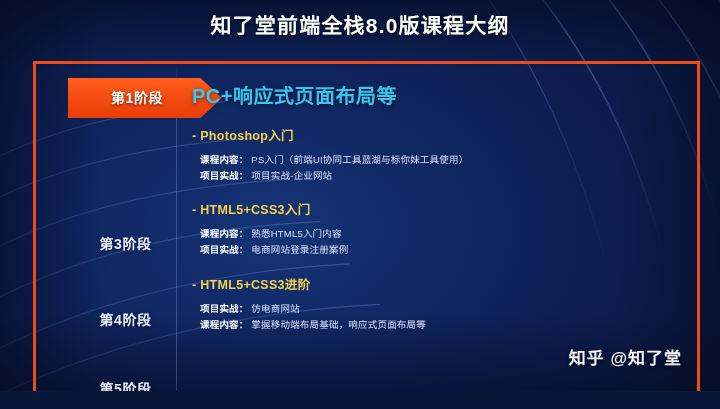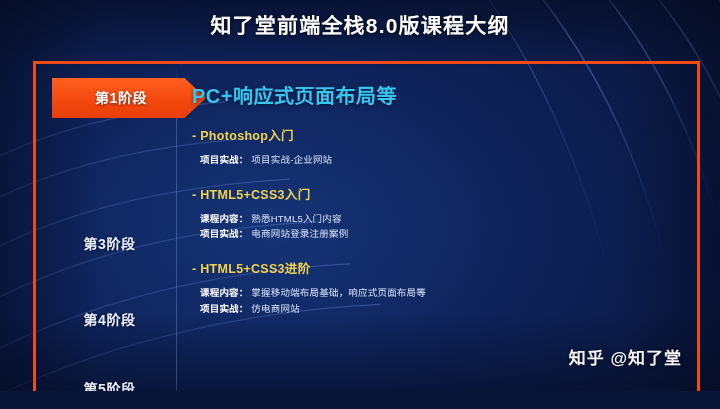--- a/index.html
+++ b/index.html
@@ -67,21 +67,21 @@
     height: 348px;
     border: 3px solid #f04a16;
     border-bottom: none;
     box-sizing: border-box;
     z-index: 3;
   }
 
   
   #stage-col {
     position: absolute;
-    left: 36px;
+    left: 52px;
     top: 64px;
     width: 147px;
     height: 345px;
     z-index: 5;
   }
   #stage-divider {
     position: absolute;
     left: 176px;
     top: 64px;
     width: 1px;
@@ -230,46 +230,50 @@
     <div class="stage s5">第5阶段</div>
   </div>
 
   <div id="content">
 
     <div id="module-title">PC+响应式页面布局等</div>
 
     <div class="topic t1">
       <div class="topic-name">- Photoshop入门</div>
       <div class="detail">
+        <span class="lbl">课程内容：</span>
+        <span class="val">PS入门（前端UI协同工具蓝湖与标你妹工具使用）</span>
+      </div>
+      <div class="detail">
         <span class="lbl">项目实战：</span>
         <span class="val">项目实战-企业网站</span>
       </div>
     </div>
 
     <div class="topic t2">
       <div class="topic-name">- HTML5+CSS3入门</div>
       <div class="detail">
         <span class="lbl">课程内容：</span>
         <span class="val">熟悉HTML5入门内容</span>
       </div>
       <div class="detail">
         <span class="lbl">项目实战：</span>
         <span class="val">电商网站登录注册案例</span>
       </div>
     </div>
 
     <div class="topic t3">
       <div class="topic-name">- HTML5+CSS3进阶</div>
       <div class="detail">
+        <span class="lbl">项目实战：</span>
+        <span class="val">仿电商网站</span>
+      </div>
+      <div class="detail">
         <span class="lbl">课程内容：</span>
         <span class="val">掌握移动端布局基础，响应式页面布局等</span>
       </div>
-      <div class="detail">
-        <span class="lbl">项目实战：</span>
-        <span class="val">仿电商网站</span>
-      </div>
     </div>
 
   </div>
 
   <div id="watermark">知乎 @知了堂</div>
 
 </div>
 
 </body></html>

